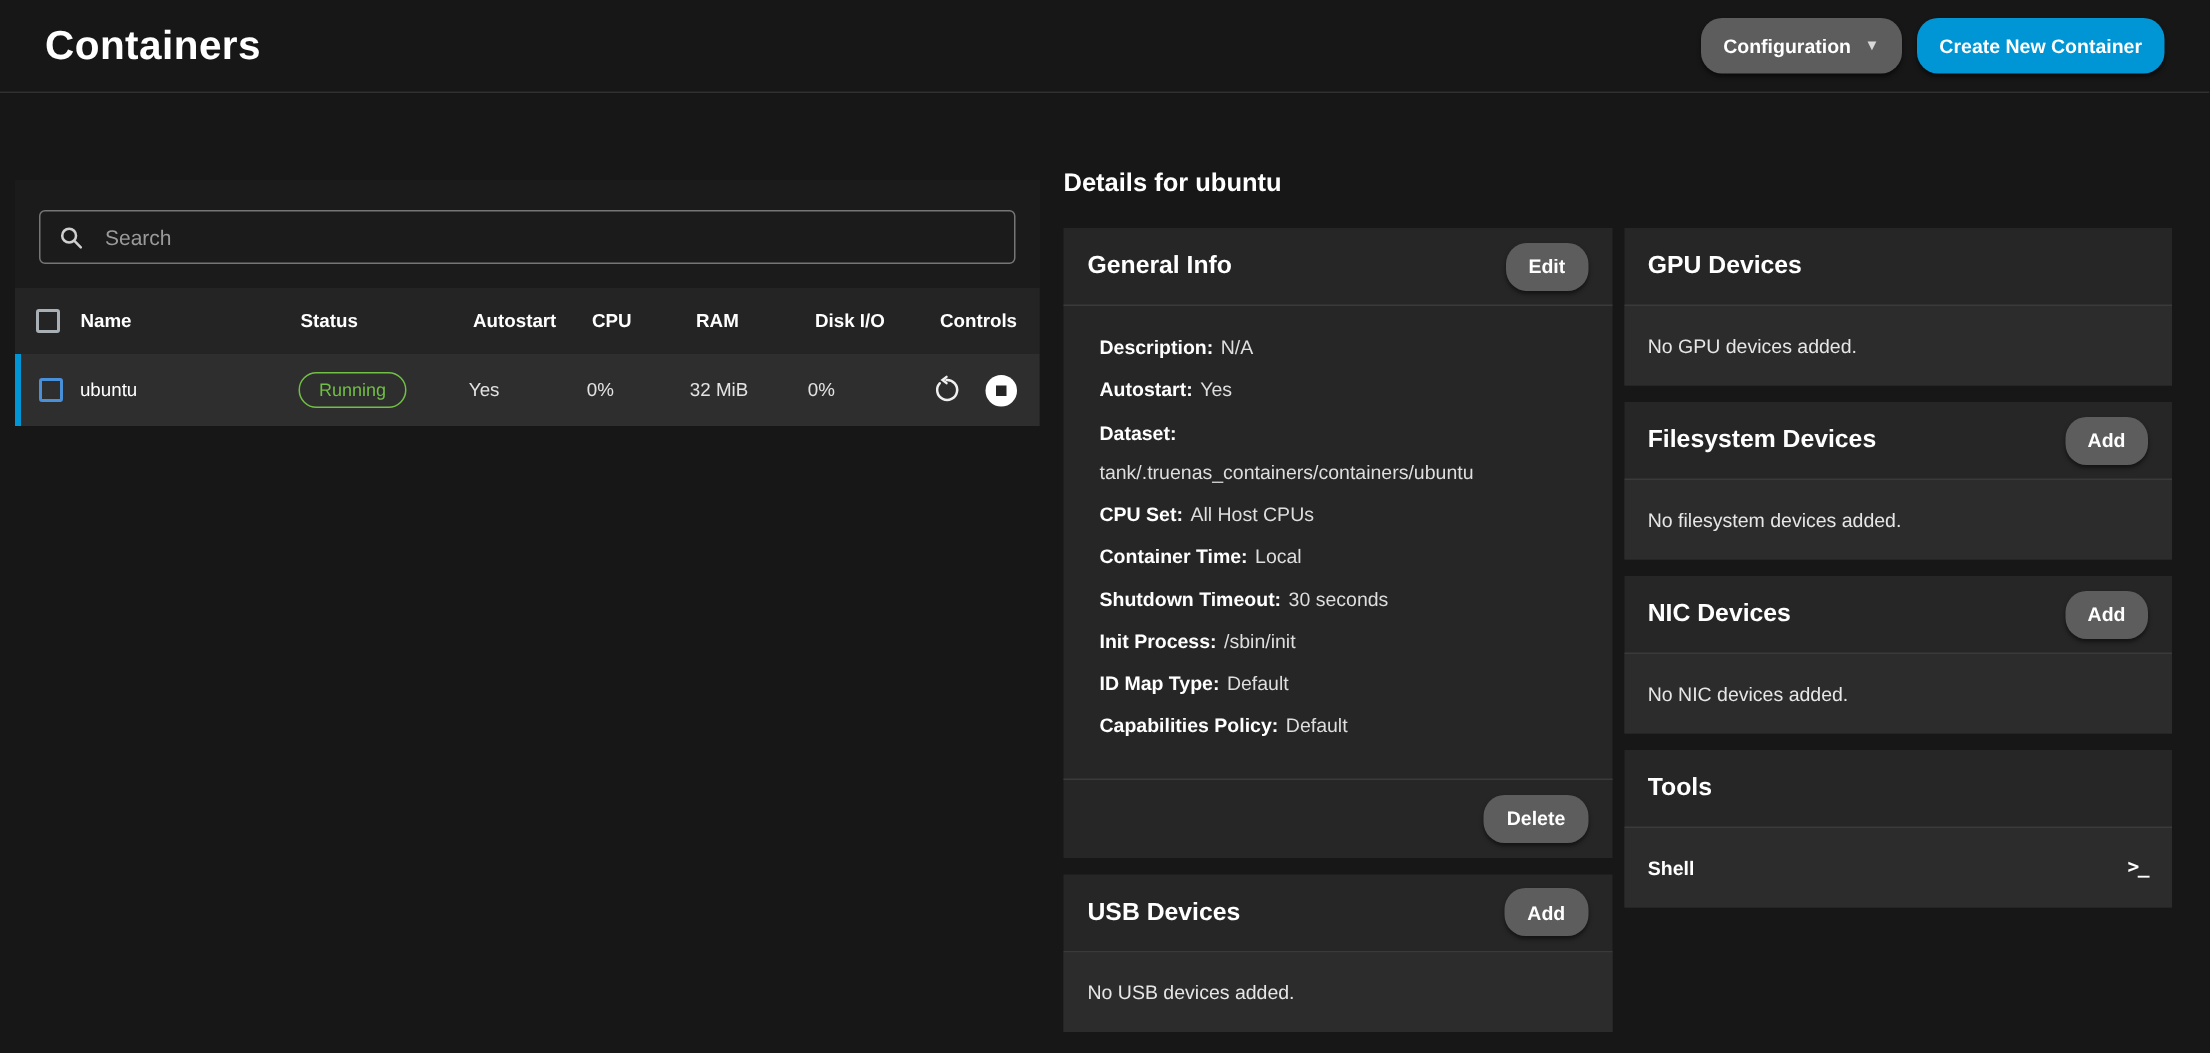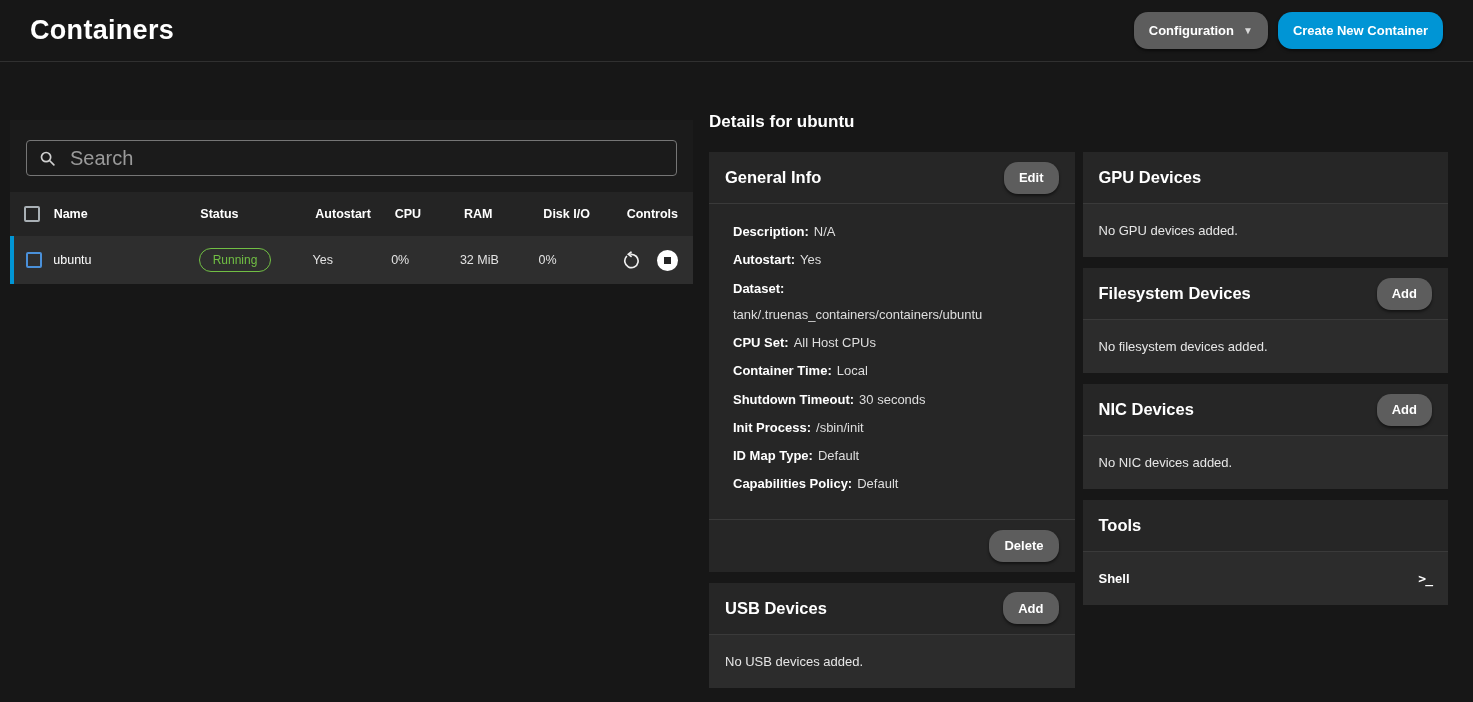--- a/index.html
+++ b/index.html
@@ -33,38 +33,38 @@
 
   
   .left-panel { position: absolute; top: 120px; left: 10px; width: 683px; background: #242424; }
   .search-section { background: #1b1b1b; padding: 20px 16px 16px; }
   .search-box {
     display: flex; align-items: center; gap: 12px;
     border: 1px solid #767676; border-radius: 4px; height: 36px; padding: 0 12px;
   }
   .search-box input {
     flex: 1; background: transparent; border: none; outline: none;
-    color: #f97316; font-size: 20px; font-family: inherit;
+    color: #f97316; font-size: 14px; font-family: inherit;
   }
   .search-box input::placeholder { color: #9a9a9a; }
 
   .thead { display: flex; align-items: center; height: 44px; font-size: 12.5px; font-weight: bold; background: #242424; }
   .trow {
     display: flex; align-items: center; height: 48px; font-size: 12.5px;
     background: #2e2e2e; border-left: 4px solid #0095d5; cursor: pointer;
   }
   .trow .col-select { width: 40px; }
   .col-select { width: 44px; display: flex; justify-content: center; }
   .col-name { width: 148px; }
   .col-status { width: 116px; }
   .col-autostart { width: 80px; }
   .col-cpu { width: 70px; }
   .col-ram { width: 80px; }
   .col-disk { width: 84px; }
-  .col-controls { flex: 1; display: flex; justify-content: flex-end; align-items: flex-end; gap: 16px; padding-right: 15px; }
+  .col-controls { flex: 1; display: flex; justify-content: flex-end; align-items: flex-start; gap: 16px; padding-right: 15px; }
   .row-text { color: #e3e3e3; }
 
   .checkbox { width: 16px; height: 16px; border: 2px solid #a9b0b5; border-radius: 2px; cursor: pointer; }
   .checkbox.row-cb { border-color: #4a90d9; }
 
   .chip {
     display: inline-block; padding: 4px 13px; border: 1px solid #71bf44;
     color: #71bf44; border-radius: 14px; font-size: 12px;
   }
   .icon-btn { background: none; border: none; padding: 0; cursor: pointer; display: flex; align-items: center; }

